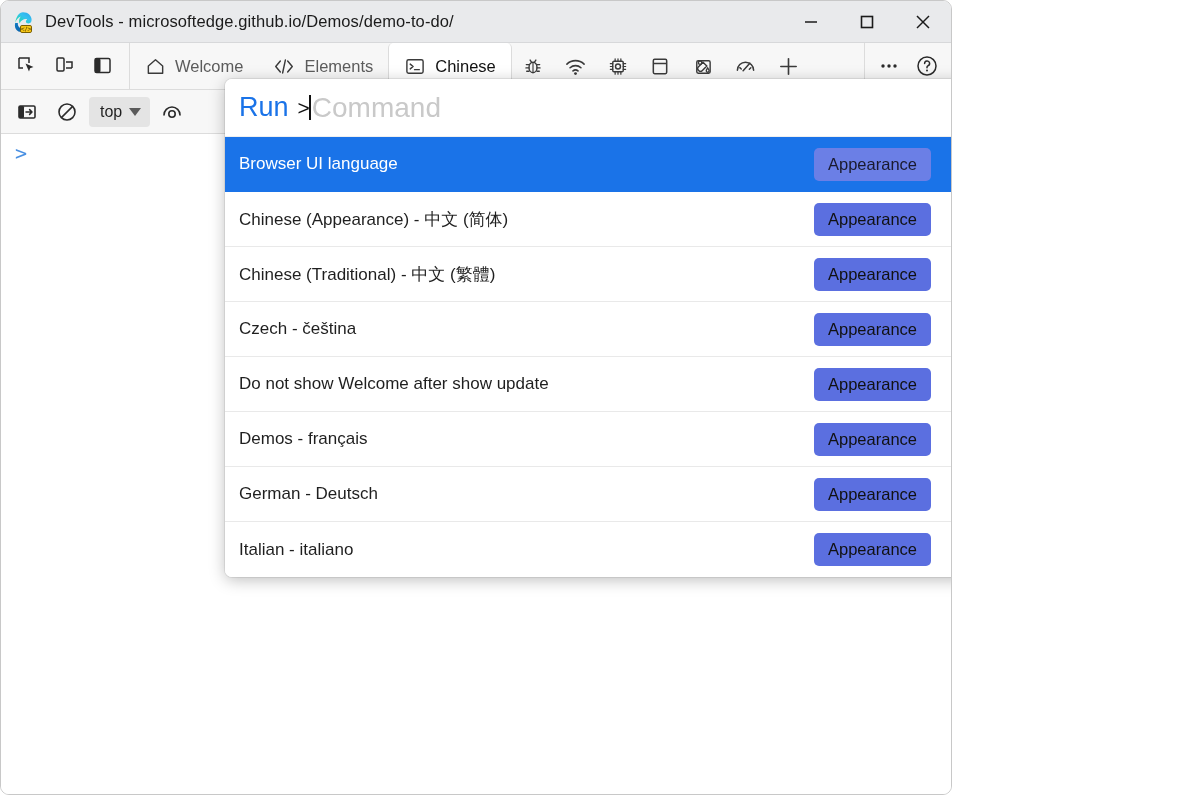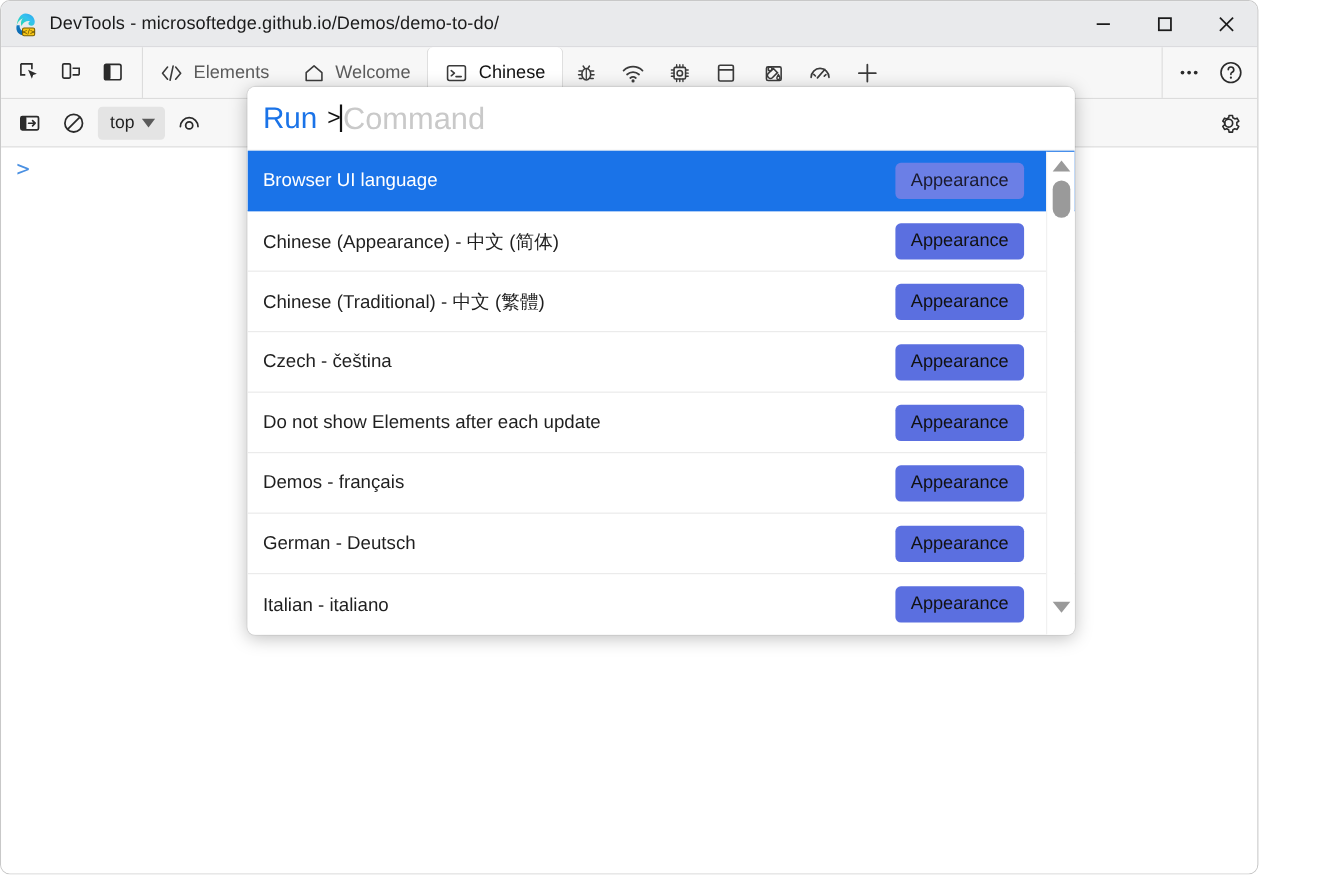--- a/index.html
+++ b/index.html
@@ -8,21 +8,21 @@
     width: 1200px;
     height: 795px;
     background: #ffffff;
     font-family: "Liberation Sans", "DejaVu Sans", sans-serif;
     overflow: hidden;
   }
 
   
   .window {
     position: relative;
-    width: 1144px;
+    width: 952px;
     height: 795px;
     background: #ffffff;
     border: 1px solid #c8c8c8;
     border-radius: 9px;
     overflow: hidden;
   }
 
   
   .titlebar {
     height: 42px;
@@ -360,36 +360,36 @@
           <rect x="3" y="3.5" width="15" height="14" rx="1.6" fill="none" stroke="currentColor" stroke-width="1.5"></rect>
           <rect x="3" y="3.5" width="5.5" height="14" rx="1.6" fill="currentColor"></rect>
         </svg>
       </div>
     </div>
 
     <div class="tabs">
 
       <div class="tab">
         <span class="tab-ico">
+          <svg width="21" height="21" viewBox="0 0 22 22">
+            <path d="M3.5 10.5L11 4l7.5 6.5V18H3.5z" fill="none" stroke="currentColor" stroke-width="1.5" stroke-linejoin="round"></path>
+          </svg>
+        </span>
+        <span>Welcome</span>
+      </div>
+
+      <div class="tab">
+        <span class="tab-ico">
           <svg width="22" height="21" viewBox="0 0 24 22">
             <path d="M8 5L3 11l5 6" fill="none" stroke="currentColor" stroke-width="1.6" stroke-linecap="round" stroke-linejoin="round"></path>
             <path d="M16 5l5 6-5 6" fill="none" stroke="currentColor" stroke-width="1.6" stroke-linecap="round" stroke-linejoin="round"></path>
             <path d="M13.5 4l-3 14" fill="none" stroke="currentColor" stroke-width="1.6" stroke-linecap="round"></path>
           </svg>
         </span>
         <span>Elements</span>
-      </div>
-
-      <div class="tab">
-        <span class="tab-ico">
-          <svg width="21" height="21" viewBox="0 0 22 22">
-            <path d="M3.5 10.5L11 4l7.5 6.5V18H3.5z" fill="none" stroke="currentColor" stroke-width="1.5" stroke-linejoin="round"></path>
-          </svg>
-        </span>
-        <span>Welcome</span>
       </div>
 
       <div class="tab active">
         <span class="tab-ico">
           <svg width="22" height="21" viewBox="0 0 22 22">
             <rect x="2.5" y="4" width="17" height="14" rx="1.8" fill="none" stroke="currentColor" stroke-width="1.5"></rect>
             <path d="M6 8.5l3 2.5-3 2.5" fill="none" stroke="currentColor" stroke-width="1.5" stroke-linecap="round" stroke-linejoin="round"></path>
             <line x1="10.5" y1="14.3" x2="15.5" y2="14.3" stroke="currentColor" stroke-width="1.5" stroke-linecap="round"></line>
           </svg>
         </span>
@@ -555,21 +555,21 @@
         <span class="row-label">Chinese (Traditional) - 中文 (繁體)</span>
         <span class="row-badge">Appearance</span>
       </div>
 
       <div class="palette-row">
         <span class="row-label">Czech - čeština</span>
         <span class="row-badge">Appearance</span>
       </div>
 
       <div class="palette-row">
-        <span class="row-label">Do not show Elements after each update</span>
+        <span class="row-label">Do not show Welcome after show update</span>
         <span class="row-badge">Appearance</span>
       </div>
 
       <div class="palette-row">
         <span class="row-label">Demos - français</span>
         <span class="row-badge">Appearance</span>
       </div>
 
       <div class="palette-row">
         <span class="row-label">German - Deutsch</span>

